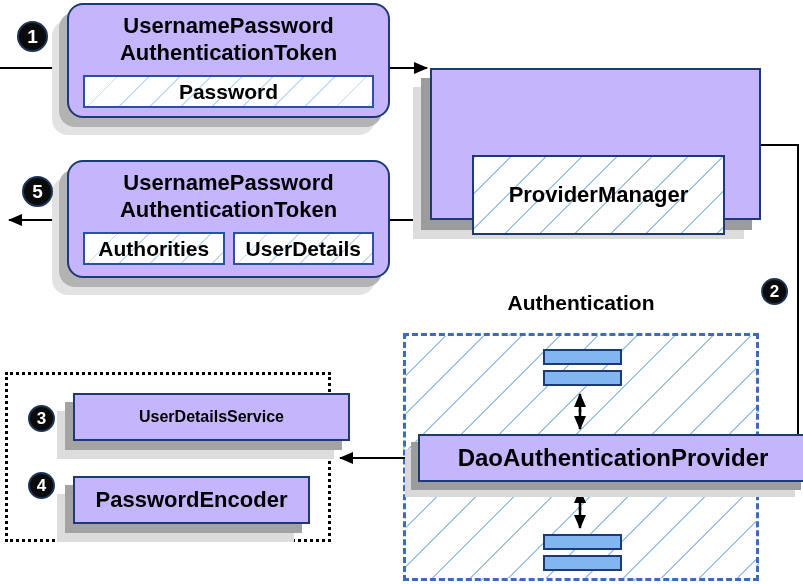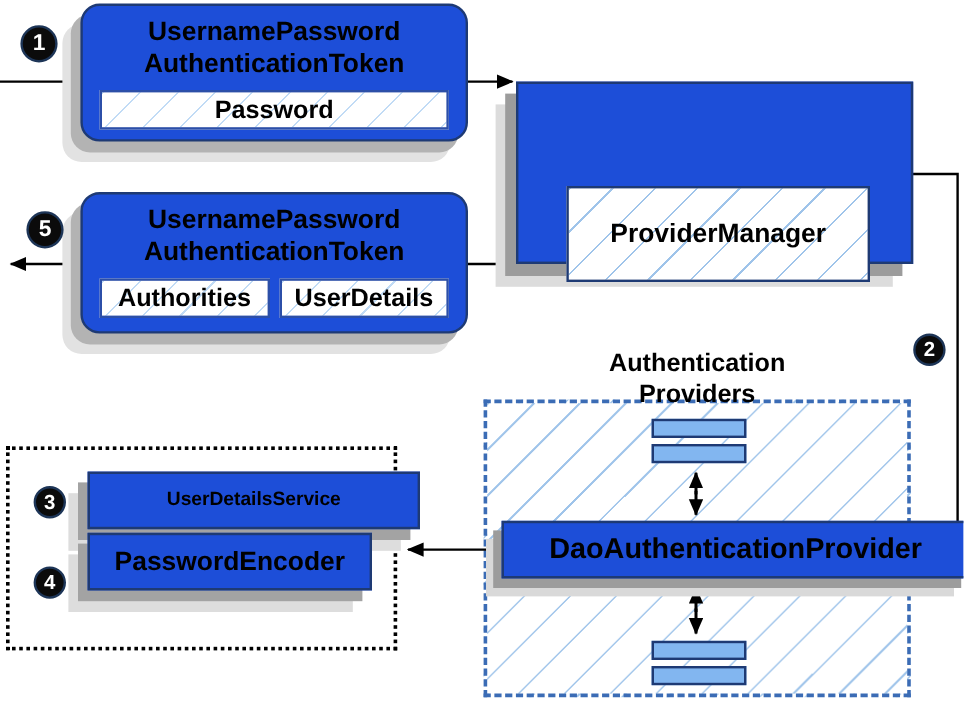--- a/index.html
+++ b/index.html
@@ -4,21 +4,21 @@
 <style>
   html,body{margin:0;padding:0;background:#ffffff;}
   .canvas{
     position:relative;width:803px;height:584px;background:#ffffff;overflow:hidden;
     font-family:"Liberation Sans","DejaVu Sans",sans-serif;color:#000;
   }
   
   .wires{position:absolute;left:0;top:0;z-index:2;pointer-events:none;}
   
   .bluebox{
-    position:absolute;background:#1d4ed8;border:2px solid #1e3a74;box-sizing:border-box;z-index:3;
+    position:absolute;background:#c4b5fd;border:2px solid #1e3a74;box-sizing:border-box;z-index:3;
     display:flex;align-items:center;justify-content:center;text-align:center;font-weight:bold;
   }
   .rounded{border-radius:16px;}
   .shadow1{box-shadow:-8px 9px 0 0 #b3b3b3,-15px 17px 0 0 #e2e2e2;}
   .shadow2{box-shadow:-9px 10px 0 0 #9c9c9c,-17px 19px 0 0 #dcdcdc;}
   
   .token{flex-direction:column;justify-content:flex-start;padding-top:7px;}
   .token-title{font-size:22px;line-height:27px;font-weight:bold;}
   .token-fields{display:flex;gap:8px;width:100%;box-sizing:border-box;padding:0 14px;margin-top:9px;}
   .field{
@@ -108,32 +108,31 @@
       <div class="field">UserDetails</div>
     </div>
   </div>
 
   <div class="bluebox shadow2" style="left:430px;top:68px;width:331px;height:152px;flex-direction:column;justify-content:flex-start;">
     <div class="hatch" style="position:absolute;left:40px;top:57px;width:253px;height:80px;border:2px solid #1e3a74;box-sizing:border-box;display:flex;align-items:center;justify-content:center;font-size:22px;font-weight:bold;margin-top:28px;">ProviderManager</div>
   </div>
 
   <div class="freelabel" style="left:403px;top:262px;width:356px;margin-top:28px;">
     <div>Authentication</div>
-    <div>Providers</div>
   </div>
 
   <div class="dashedbox"></div>
 
   <div class="mini" style="left:543px;top:349px;"></div>
   <div class="mini" style="left:543px;top:370px;"></div>
 
   <div class="bluebox" style="left:418px;top:434px;width:390px;height:48px;border-width:2px;box-shadow:-7px 8px 0 0 #9c9c9c,-13px 15px 0 0 #d9d9d9;font-size:24px;">DaoAuthenticationProvider</div>
 
   <div class="mini" style="left:543px;top:534px;"></div>
   <div class="mini" style="left:543px;top:555px;"></div>
 
   <div class="dottedbox"></div>
 
   <div class="bluebox" style="left:73px;top:393px;width:277px;height:48px;box-shadow:-8px 9px 0 0 #a3a3a3,-16px 18px 0 0 #dddddd;font-size:16px;">UserDetailsService</div>
 
-  <div class="bluebox" style="left:73px;top:444px;width:237px;height:48px;box-shadow:-8px 9px 0 0 #a3a3a3,-16px 18px 0 0 #dddddd;font-size:22px;">PasswordEncoder</div>
+  <div class="bluebox" style="left:73px;top:476px;width:237px;height:48px;box-shadow:-8px 9px 0 0 #a3a3a3,-16px 18px 0 0 #dddddd;font-size:22px;">PasswordEncoder</div>
 
 </div>
 
 </body></html>

